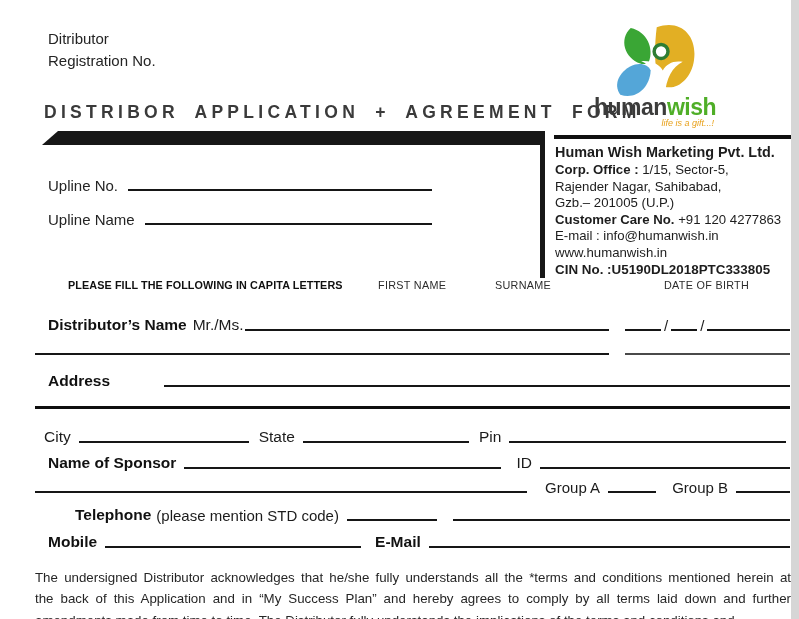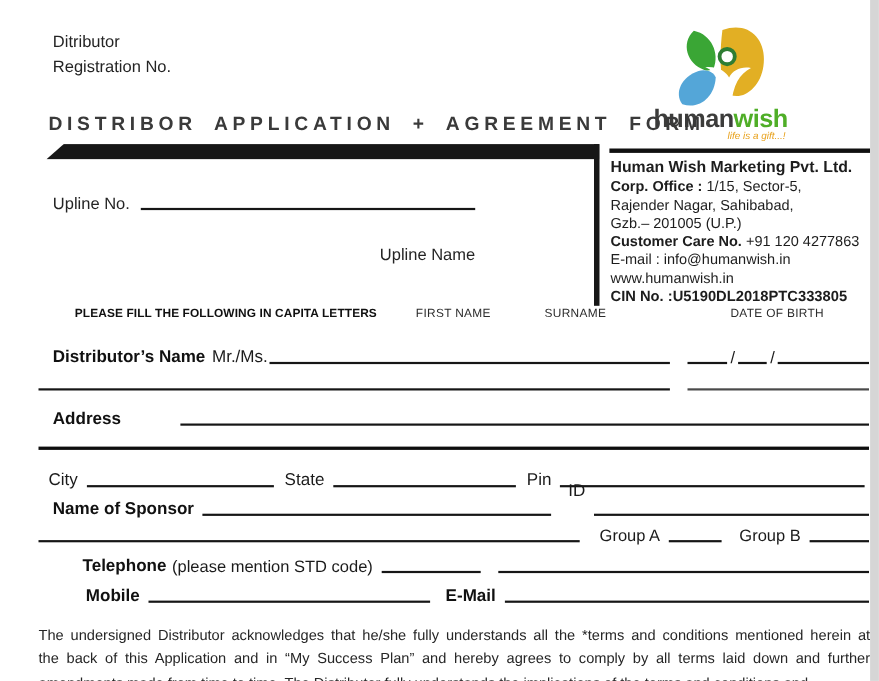--- a/index.html
+++ b/index.html
@@ -108,21 +108,21 @@
     <div><b>Customer Care No.</b> <span>+91 120 4277863</span></div>
     <div>E-mail : info@humanwish.in</div>
     <div>www.humanwish.in</div>
     <div class="cinline">CIN No. :U5190DL2018PTC333805</div>
   </div>
 
   <div class="uprow" style="top:172px;">
     <span>Upline No.</span>
     <span class="blank"></span>
   </div>
-  <div class="uprow" style="top:223px;flex-direction:column;">
+  <div class="uprow" style="top:206px;">
     <span>Upline Name</span>
     <span class="blank"></span>
   </div>
 
   <div class="note">PLEASE FILL THE FOLLOWING IN CAPITA LETTERS</div>
   <div class="colh first">FIRST NAME</div>
   <div class="colh sur">SURNAME</div>
   <div class="colh dob">DATE OF BIRTH</div>
 
   <div class="row" id="row-name">
@@ -154,42 +154,42 @@
     <span class="blank" style="width:170px;margin-right:10px;"></span>
     <span class="lbl">State</span>
     <span class="blank" style="width:166px;margin-right:10px;"></span>
     <span class="lbl">Pin</span>
     <span class="blank fill"></span>
   </div>
 
   <div class="row" id="row-sponsor">
     <span class="bold" style="margin-right:8px;">Name of Sponsor</span>
     <span class="blank fill"></span>
-    <span style="margin:0 8px 16px 16px;">ID</span>
+    <span style="margin:0 8px 0 16px;">ID</span>
     <span class="blank" style="width:250px;"></span>
   </div>
 
   <div class="row" id="row-group">
     <span class="blank fill"></span>
     <span style="margin:0 8px 0 18px;">Group A</span>
     <span class="blank" style="width:48px;"></span>
     <span style="margin:0 8px 0 16px;">Group B</span>
     <span class="blank" style="width:54px;"></span>
   </div>
 
   <div class="row" id="row-tel">
     <span class="bold" style="margin-right:5px;margin-left:27px;">Telephone</span>
     <span style="margin-right:8px;font-size:15px;">(please mention STD code)</span>
     <span class="blank" style="width:90px;"></span>
     <span class="spacer" style="width:16px;"></span>
     <span class="blank fill"></span>
   </div>
 
   <div class="row" id="row-mobile">
-    <span class="bold" style="margin-right:8px;margin-left:30px;">Mobile</span>
+    <span class="bold" style="margin-right:8px;">Mobile</span>
     <span class="blank" style="width:256px;"></span>
     <span class="bold" style="margin:0 8px 0 14px;">E-Mail</span>
     <span class="blank fill"></span>
   </div>
 
   <div id="declaration">
     <div class="decl-line">The undersigned Distributor acknowledges that he/she fully understands all the *terms and conditions mentioned herein at</div>
     <div class="decl-line">the back of this Application and in “My Success Plan” and hereby agrees to comply by all terms laid down and further</div>
     <div class="decl-line last">amendments made from time to time. The Distributor fully understands the implications of the terms and conditions and</div>
   </div>

